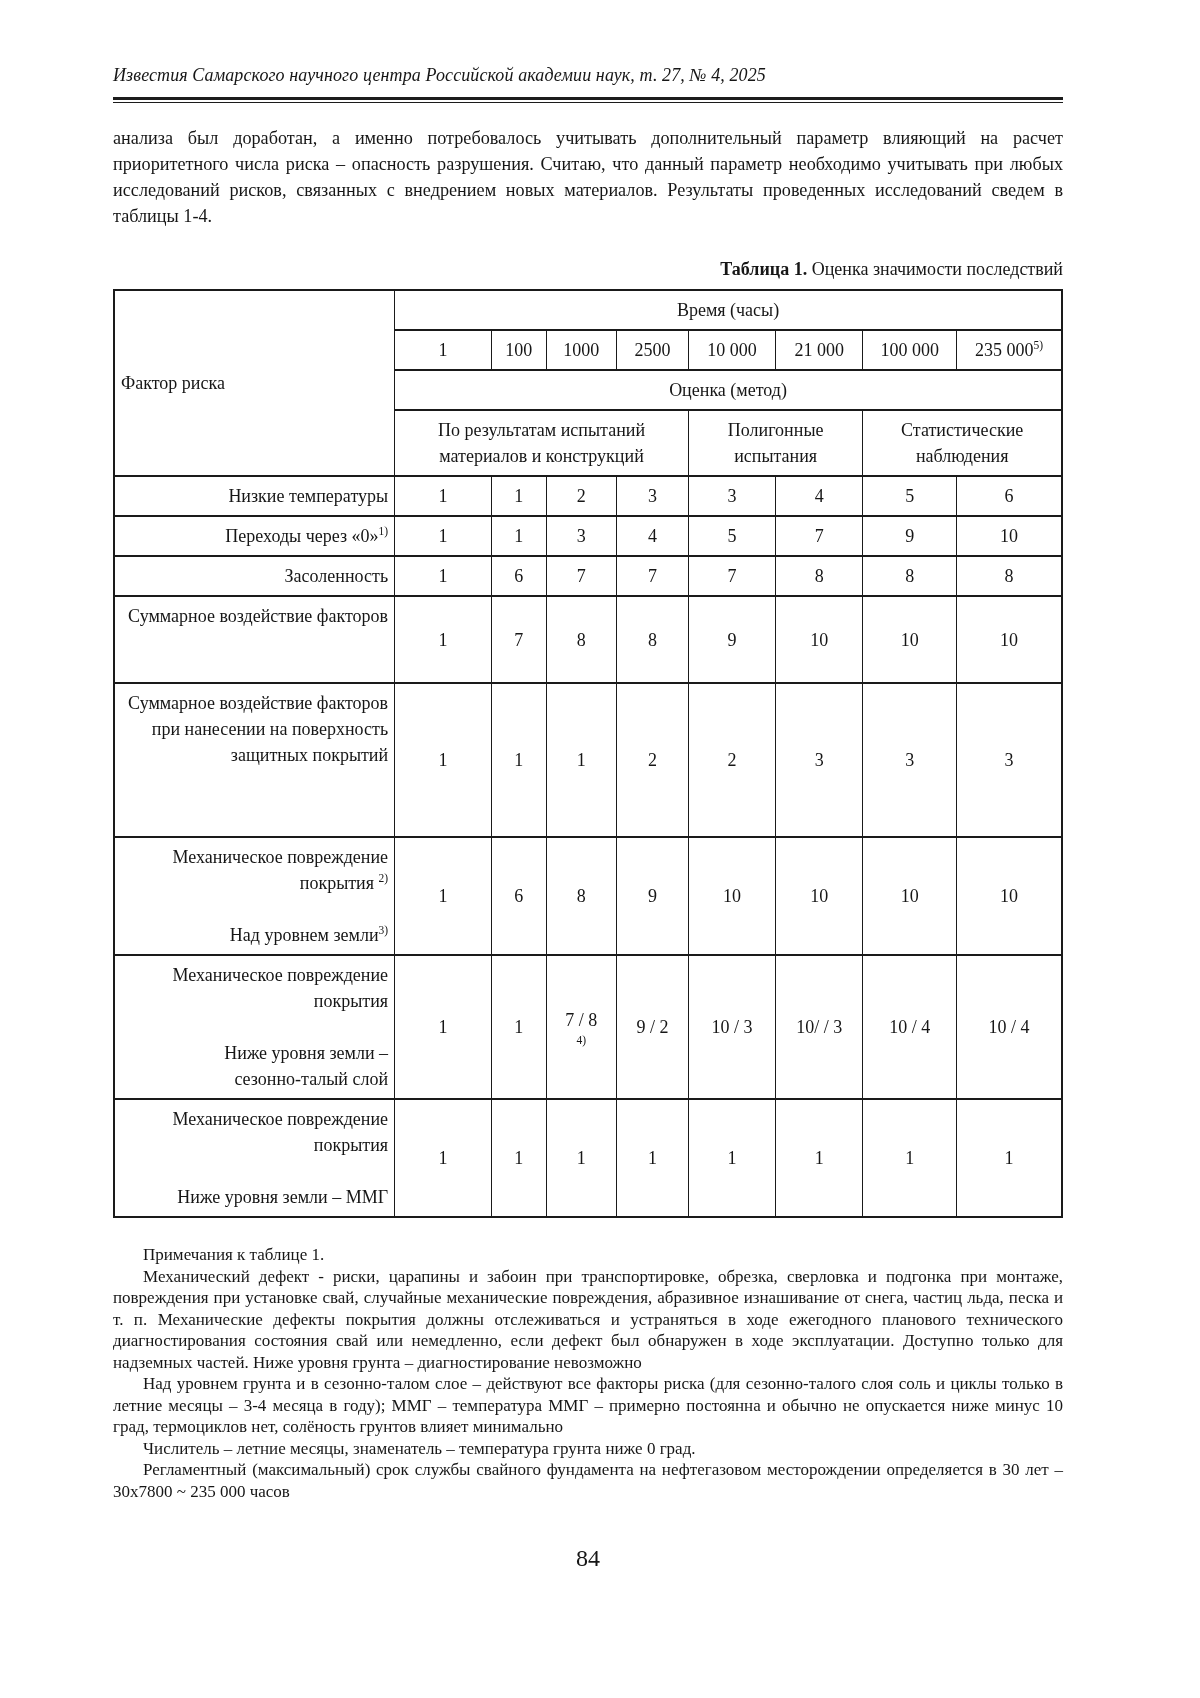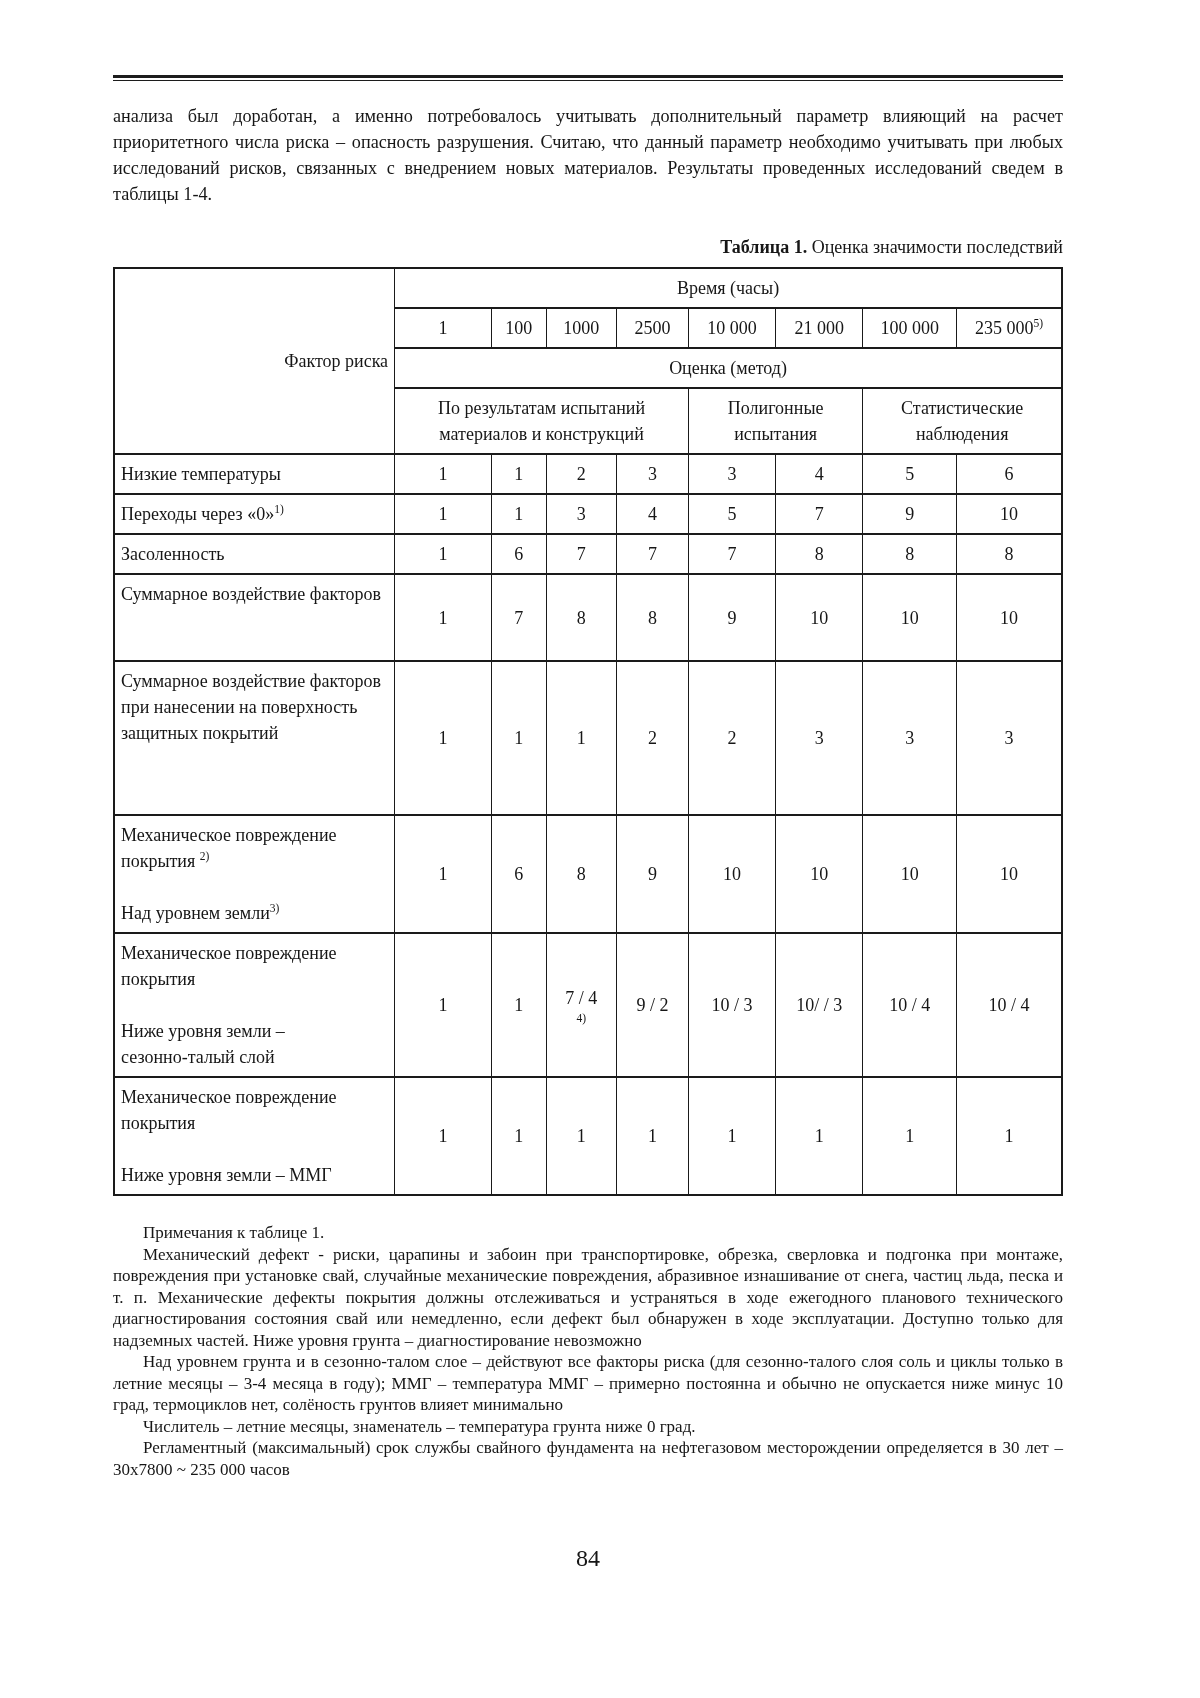--- a/index.html
+++ b/index.html
@@ -54,29 +54,29 @@
     line-height: 26px;
   }
   table.risk td {
     border: 1.5px solid #1a1a1a;
     border-top-width: 2.5px;
     border-bottom-width: 2.5px;
     padding: 6px 6px;
     overflow: hidden;
   }
   td.c { text-align: center; }
-  td.corner { text-align: right; vertical-align: middle; }
+  td.corner { text-align: left; vertical-align: middle; }
   td.htime   { padding-top: 9px;  padding-bottom: 9px; }
   td.hnum    { padding-top: 7px;  padding-bottom: 7px; }
   td.hmethod { padding-top: 9px;  padding-bottom: 9px; }
   td.hgroup  { padding-top: 9px;  padding-bottom: 11px; }
   td.lbl {
     vertical-align: top;
     padding: 7px 12px 17px 10px;
-    text-align: left;
+    text-align: right;
   }
   td.val { vertical-align: middle; padding: 6px 3px 8px 3px; }
   .lbl-line { min-height: 26px; }
   sup {
     font-size: 11.5px;
     line-height: 0;
     vertical-align: super;
   }
   .cell-note {
     font-size: 11.5px;
@@ -104,20 +104,21 @@
     text-align: center;
     font-size: 24px;
   }
 </style>
 </head>
 <body>
 
 <div class="page">
 
   <div>
+    <div class="journal-title">Известия Самарского научного центра Российской академии наук, т. 27, № 4, 2025</div>
     <div class="header-rule-thick"></div>
     <div class="header-rule-thin"></div>
   </div>
 
   <p class="intro">анализа был доработан, а именно потребовалось учитывать дополнительный параметр влияющий на расчет приоритетного числа риска – опасность разрушения. Считаю, что данный параметр необходимо учитывать при любых исследований рисков, связанных с внедрением новых материалов. Результаты проведенных исследований сведем в таблицы 1-4.</p>
 
   <div class="caption"><span class="bold">Таблица 1.</span><span> Оценка значимости последствий</span></div>
 
   <table class="risk">
     <colgroup id="cols">
@@ -237,21 +238,21 @@
         <tr>
           <td class="lbl">
             <div class="lbl-line">Механическое повреждение покрытия</div>
             <div class="lbl-line">&nbsp;</div>
             <div class="lbl-line">Ниже уровня земли –</div>
             <div class="lbl-line">сезонно-талый слой</div>
           </td>
           <td class="c val">1</td>
           <td class="c val">1</td>
           <td class="c val">
-            <div>7 / 4</div>
+            <div>7 / 8</div>
             <div class="cell-note">4)</div>
           </td>
           <td class="c val">9 / 2</td>
           <td class="c val">10 / 3</td>
           <td class="c val">10/ / 3</td>
           <td class="c val">10 / 4</td>
           <td class="c val">10 / 4</td>
         </tr>
         <tr>
           <td class="lbl">

